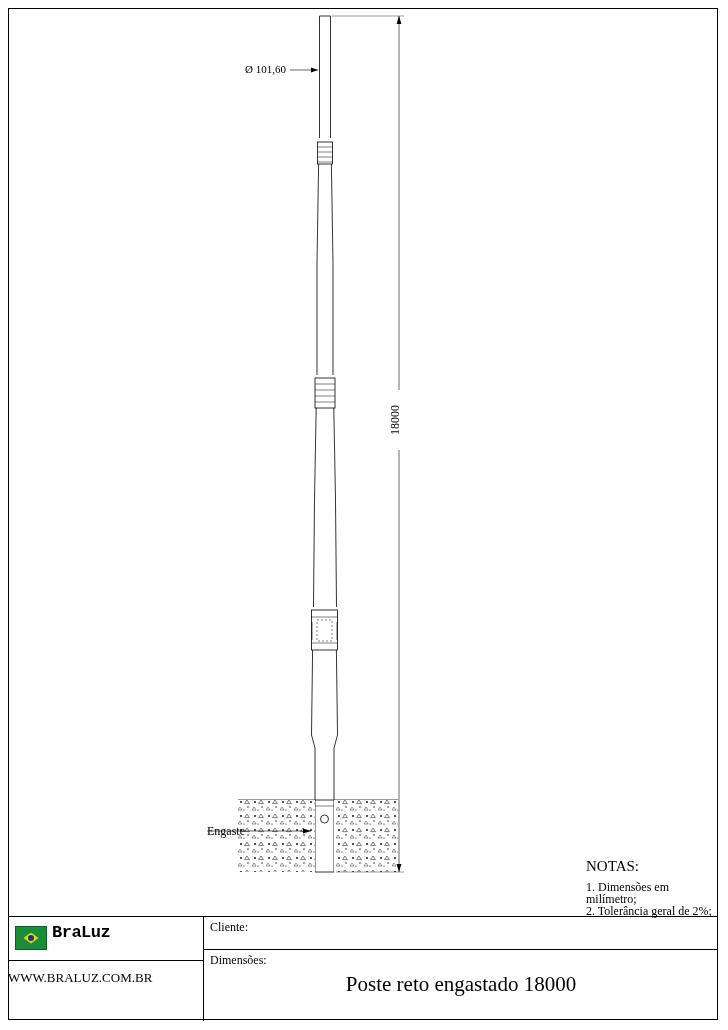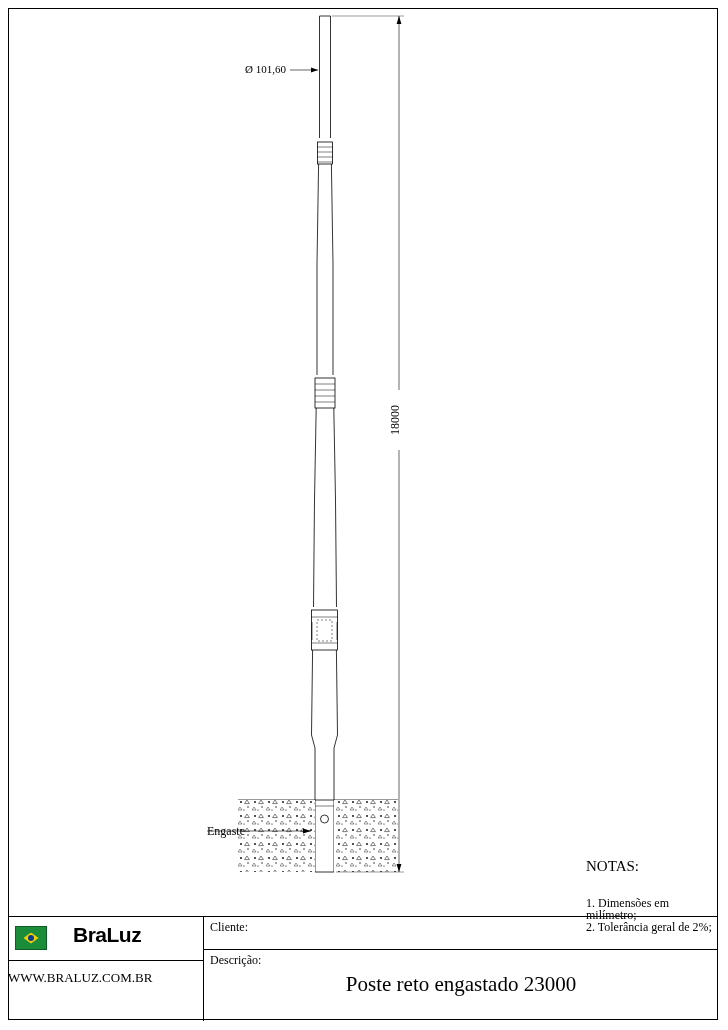--- a/index.html
+++ b/index.html
@@ -93,26 +93,25 @@
     height: 6px;
     margin-left: -3px;
     margin-top: -3px;
     border-radius: 50%;
     background: #0b3b8c;
   }
   .brand {
     position: absolute;
     left: 44px;
     top: 6px;
-    font-family: Liberation Sans, sans-serif;
+    font-family: Liberation Mono, monospace;
     font-weight: bold;
-    font-size: 21px;
+    font-size: 17px;
     letter-spacing: -0.5px;
     color: #000000;
-    margin-left: 21px;
   }
   .contact-row {
     position: relative;
     height: 59px;
     padding-top: 7px;
     box-sizing: border-box;
   }
   .contact-row div {
     font-family: "Liberation Serif", serif;
     font-size: 13px;
@@ -157,21 +156,21 @@
   
   .notes {
     position: absolute;
     left: 586px;
     top: 858px;
     width: 130px;
   }
   .notes-title {
     font-family: "Liberation Serif", serif;
     font-size: 15px;
-    margin-bottom: 22px;
+    margin-bottom: 6px;
   }
   .notes-item {
     font-family: "Liberation Serif", serif;
     font-size: 12px;
     line-height: 12px;
   }
 
   
   .svg-text {
     font-family: "Liberation Serif", serif;
@@ -284,20 +283,20 @@
         <div>WWW.BRALUZ.COM.BR</div>
       </div>
     </div>
 
     <div class="tb-right">
       <div class="tb-cli">
         <span class="tb-label">Cliente:</span>
         <span class="tb-title" style="top:8px;font-size:14px;"></span>
       </div>
       <div class="tb-desc">
-        <span class="tb-label">Descrição:</span>
-        <span class="tb-title">Poste reto engastado 23000</span>
+        <span class="tb-label">Dimensões:</span>
+        <span class="tb-title">Poste reto engastado 18000</span>
       </div>
     </div>
 
   </div>
 
 </div>
 
 </body></html>

